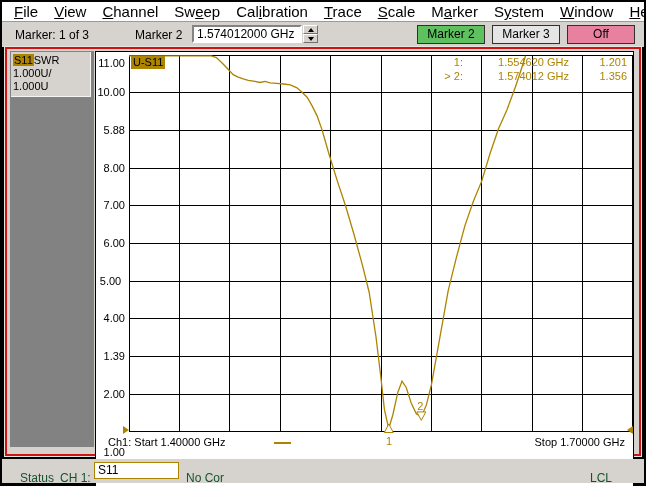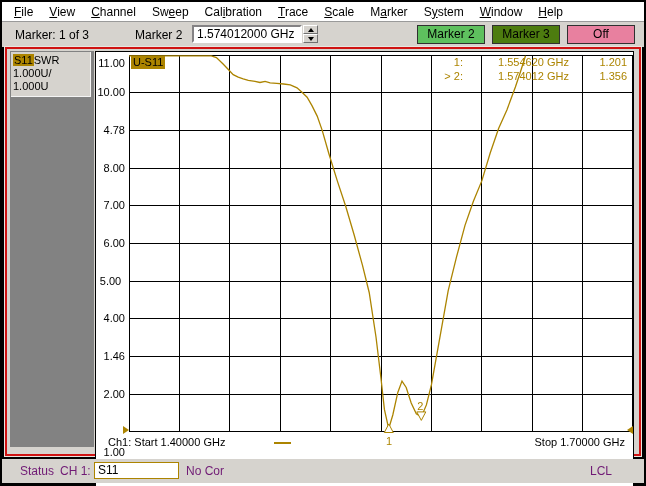--- a/index.html
+++ b/index.html
@@ -2,21 +2,21 @@
 <html><head>
 <meta charset="utf-8">
 <style>
   html,body{margin:0;padding:0;background:#222;}
   .screen{position:relative;width:646px;height:486px;background:#000;overflow:hidden;
           font-family:"Liberation Sans", sans-serif;-webkit-font-smoothing:none;}
   .abs{position:absolute;}
   
   .menubar{left:2px;top:2px;width:642px;height:20px;background:#fff;display:flex;align-items:center;
            padding-left:4px;box-sizing:border-box;border-bottom:1px solid #9a9a9a;}
-  .menu-item{font-size:12px;color:#000;padding:0 8px;white-space:nowrap;}
+  .menu-item{font-size:15px;color:#000;padding:0 8px;white-space:nowrap;}
   
   .toolbar{left:2px;top:22px;width:642px;height:25px;background:#d6d3ce;}
   .tb-text{font-size:12px;color:#000;top:6px;white-space:nowrap;}
   .tb-input{left:190px;top:3px;width:110px;height:18px;box-sizing:border-box;background:#fff;
             border:2px solid;border-color:#848284 #fff #fff #848284;font-size:12px;
             font-family:"Liberation Sans",sans-serif;padding:0 0 0 3px;color:#000;}
   .spinner{left:301px;top:3px;width:15px;height:18px;}
   .spin-btn{left:0;width:15px;height:9px;background:#d6d3ce;border:1px solid;box-sizing:border-box;
             border-color:#fff #707070 #707070 #fff;}
   .spin-up{top:0;} .spin-down{top:9px;}
@@ -46,21 +46,21 @@
   .m-val{width:58px;text-align:right;}
   .xaxis-text{font-size:11px;color:#000;top:384px;white-space:nowrap;}
   .legend-dash{left:178px;top:390px;width:17px;height:2px;}
   .mk-axis-num{top:383px;font-size:11px;}
   .sweep-arrow-l{left:27px;top:374px;width:0;height:0;border-top:4px solid transparent;
       border-bottom:4px solid transparent;border-left:6px solid #ac8400;}
   .sweep-arrow-r{left:531px;top:374px;width:0;height:0;border-top:4px solid transparent;
       border-bottom:4px solid transparent;border-right:6px solid #ac8400;}
   
   .statusbar{left:2px;top:459px;width:642px;height:24px;background:#d6d3ce;}
-  .sb-text{font-size:12px;color:#701a75;top:5px;white-space:nowrap;}
+  .sb-text{font-size:12px;color:#14532d;top:12px;white-space:nowrap;}
   .sb-box{left:92px;top:3px;width:85px;height:17px;box-sizing:border-box;background:#fff;
           border:1px solid #ac8400;font-size:12px;color:#000;padding-left:3px;line-height:15px;}
 </style>
 </head>
 <body>
 
 <div class="screen">
 
   <div class="abs menubar">
       <span class="menu-item"><u>F</u>ile</span>
@@ -82,44 +82,44 @@
     <input class="abs tb-input" type="text" value="1.574012000 GHz" style="">
     <div class="abs spinner">
       <div class="abs spin-btn spin-up">
         <div class="abs arrow-up"></div>
       </div>
       <div class="abs spin-btn spin-down">
         <div class="abs arrow-down"></div>
       </div>
     </div>
       <div class="abs tb-btn" style="left: 415px; background: rgb(94, 192, 94);">Marker 2</div>
-      <div class="abs tb-btn" style="left: 490px; background: #4d7c0f;">Marker 3</div>
+      <div class="abs tb-btn" style="left: 490px; background: #e5e5e5;">Marker 3</div>
       <div class="abs tb-btn" style="left: 565px; background: rgb(232, 128, 159);">Off</div>
     </div>
 
   <div class="abs client">
     <div class="abs sidebar">
       <div class="abs trace-box">
         <span class="chip" id="param-chip" style="background: rgb(172, 132, 0);">S11</span><span>SWR</span><br>
         <span>1.000U/</span><br>
         <span>1.000U</span>
       </div>
     </div>
 
     <div class="abs graph">
       <div id="yticks">
           <div class="abs ytick" style="top: 5px;">11.00</div>
           <div class="abs ytick" style="top: 34.2px;">10.00</div>
-          <div class="abs ytick" style="top: 71.9px;">4.78</div>
+          <div class="abs ytick" style="top: 71.9px;">5.88</div>
           <div class="abs ytick" style="top: 109.6px;">8.00</div>
           <div class="abs ytick" style="top: 147.3px;">7.00</div>
           <div class="abs ytick" style="top: 185px;">6.00</div>
           <div class="abs ytick" style="top: 222.7px; text-align: center;">5.00</div>
           <div class="abs ytick" style="top: 260.4px;">4.00</div>
-          <div class="abs ytick" style="top: 298.1px;">1.46</div>
+          <div class="abs ytick" style="top: 298.1px;">1.39</div>
           <div class="abs ytick" style="top: 335.8px;">2.00</div>
           <div class="abs ytick" style="top: 373.5px; margin-top: 20px;">1.00</div>
         </div>
       <svg id="plot" class="abs" style="left:33px;top:3px" width="504" height="378">
           <rect x="0.5" y="0.5" width="503" height="376" fill="#fff" stroke="#000" shape-rendering="crispEdges"></rect>
           <line x1="50.4" y1="0" x2="50.4" y2="377" stroke="#000" stroke-width="1" shape-rendering="crispEdges"></line>
           <line x1="0" y1="37.7" x2="504" y2="37.7" stroke="#000" stroke-width="1" shape-rendering="crispEdges"></line>
           <line x1="100.8" y1="0" x2="100.8" y2="377" stroke="#000" stroke-width="1" shape-rendering="crispEdges"></line>
           <line x1="0" y1="75.4" x2="504" y2="75.4" stroke="#000" stroke-width="1" shape-rendering="crispEdges"></line>
           <line x1="151.2" y1="0" x2="151.2" y2="377" stroke="#000" stroke-width="1" shape-rendering="crispEdges"></line>

